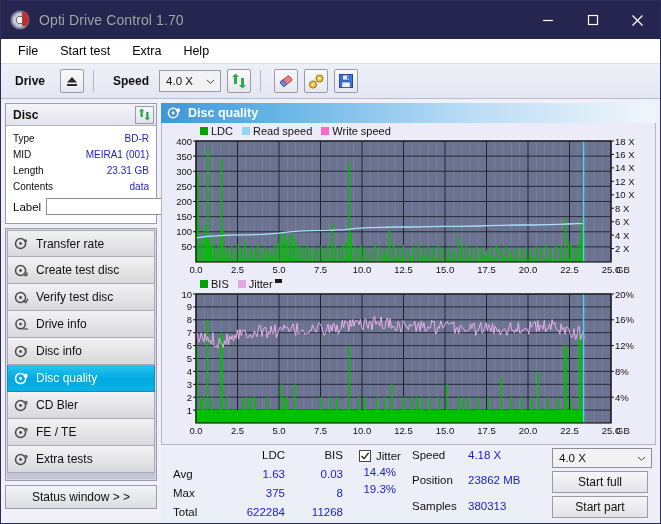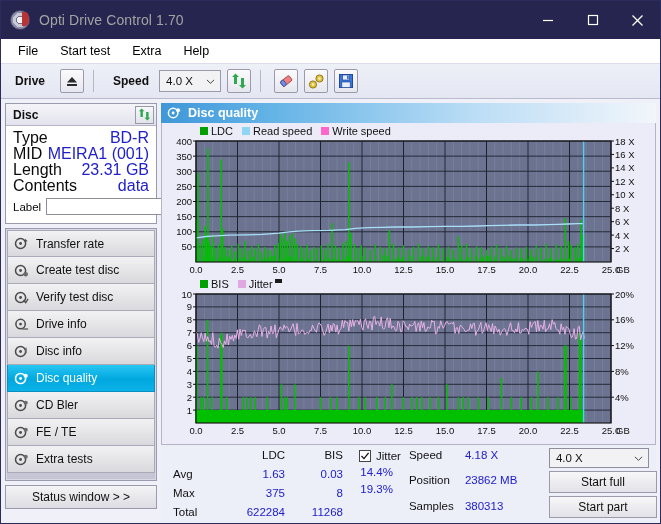--- a/index.html
+++ b/index.html
@@ -104,21 +104,21 @@
     background:linear-gradient(#f4f4f8,#e3e3ee);
     border-bottom:1px solid #b4b4c6;
     font-size:12px;font-weight:bold;color:#111;padding-left:7px;
   }
   .disc-head .hbtn{
     margin-left:auto;margin-right:2px;width:19px;height:18px;
     background:linear-gradient(#f7f7fb,#e2e2ec);border:1px solid #9a9aab;
     display:flex;align-items:center;justify-content:center;box-sizing:border-box;
   }
   .disc-rows{padding:4px 0 2px 0;}
-  .disc-row{display:flex;align-items:center;height:16px;font-size:16px;padding:0 7px;}
+  .disc-row{display:flex;align-items:center;height:16px;font-size:10px;padding:0 7px;}
   .disc-row .k{color:#0a0a0a;}
   .disc-row .v{margin-left:auto;color:#2020cc;}
   .label-row{display:flex;align-items:center;height:23px;padding:1px 3px 3px 7px;}
   .label-row .k{font-size:11.5px;color:#0a0a0a;margin-right:5px;}
   .label-input{
     flex:1;height:17px;background:#fff;border:1px solid #8d8d9e;box-sizing:border-box;
   }
   .label-btn{
     width:20px;height:19px;margin-left:3px;flex:none;
     background:linear-gradient(#f2f2f6,#dedee8);border:1px solid #9a9aab;
@@ -184,21 +184,21 @@
     width:12px;height:12px;border:1px solid #444;background:#fff;margin-right:5px;
     display:flex;align-items:center;justify-content:center;box-sizing:border-box;flex:none;
   }
   .jit-val{text-align:right;color:#2020cc;height:17px;line-height:17px;padding-right:8px;}
   .spd{margin-left:8px;display:grid;grid-template-columns:56px 78px;}
   .spd div{height:17px;line-height:17px;}
   .spd .r{color:#2020cc;}
   .acts{margin-left:6px;display:flex;flex-direction:column;gap:3px;padding-top:1px;}
   .acts .combo{width:100px;height:20px;padding-left:6px;background:#f2f2f4;}
   .act-btn{
-    width:108px;height:22px;
+    width:96px;height:22px;
     background:linear-gradient(#f7f7f9,#e2e2e8);
     border:1px solid #9a9aab;
     display:flex;align-items:center;justify-content:center;
     font-size:12px;color:#101010;box-sizing:border-box;
   }
   
   .statusbar{
     height:20px;min-height:20px;display:flex;align-items:stretch;
     background:#f0f0f5;border-top:1px solid #c6c6d4;font-size:11.5px;color:#111;
   }

